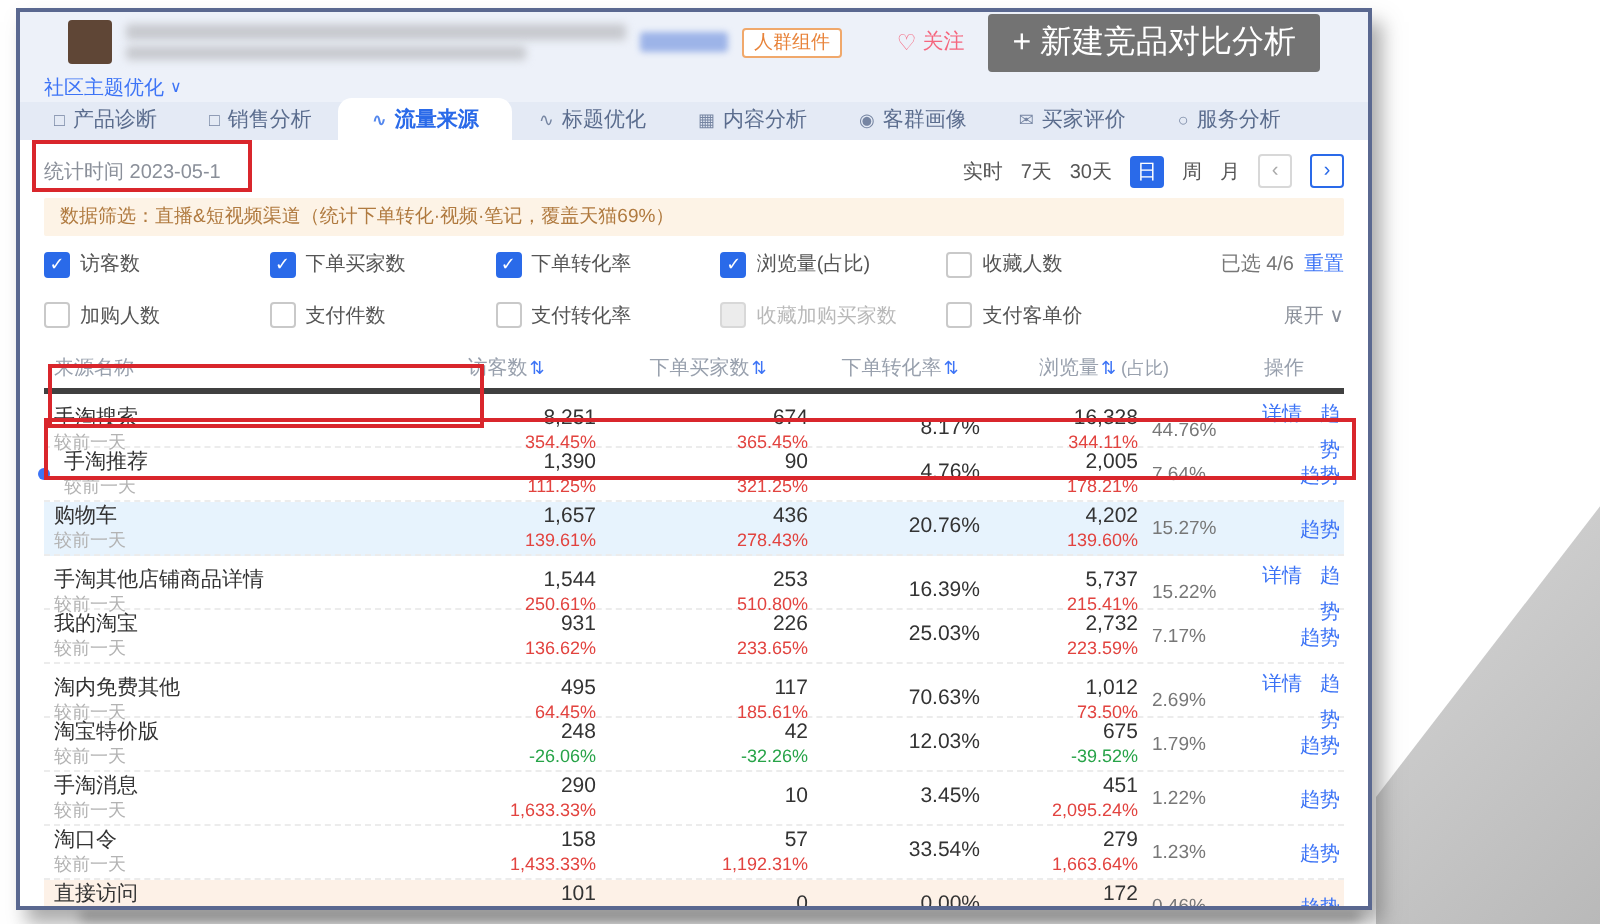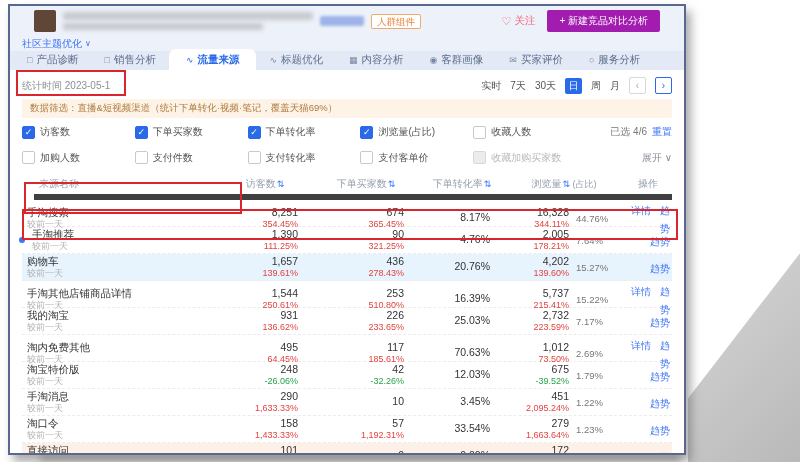--- a/index.html
+++ b/index.html
@@ -20,21 +20,21 @@
   .avatar{width:22px;height:22px;background:#5f4636;border-radius:2px;flex:0 0 auto;}
   .blurline{background:#c7c9ce;border-radius:2px;filter:blur(2px);}
   .bl1{width:250px;height:8px;margin-bottom:3px;}
   .bl2{width:200px;height:7px;}
   .bluechip{width:44px;height:10px;background:#9db4e8;border-radius:2px;filter:blur(1.5px);}
   .badge-orange{font-size:9.5px;color:#e8833a;border:1px solid #f0a86b;background:#fff;
                 border-radius:2px;padding:1px 5px;line-height:11px;}
   .top-right{margin-left:auto;display:flex;align-items:center;gap:12px;}
   .follow{font-size:10.5px;color:#f5667e;display:flex;align-items:center;gap:3px;cursor:pointer;}
   .heart{font-size:11px;color:#f5667e;}
-  .create-btn{background:#a21caf;color:#fff;border:none;font-size:10px;padding:4px 12px;
+  .create-btn{background:#737373;color:#fff;border:none;font-size:16px;padding:4px 12px;
               border-radius:2px;cursor:pointer;font-family:inherit;}
 
   
   .subnav{height:15px;background:#edf1f9;padding:0 12px;display:flex;align-items:center;gap:3px;}
   .subnav a{font-size:10px;color:#3d74f6;text-decoration:none;}
   .subnav .caret{font-size:8px;color:#3d74f6;}
 
   
   .tabbar{height:19px;background:#e4eaf5;display:flex;align-items:flex-end;padding:0 4px;}
   .tab{display:flex;align-items:center;gap:4px;padding:3px 13px 3px;font-size:10.5px;color:#5b6d8e;cursor:pointer;}
@@ -63,21 +63,21 @@
       font-size:9px;line-height:11px;text-align:center;color:#fff;}
   .cb.checked{background:#2a6ae9;border-color:#2a6ae9;}
   .mitem.disabled .cb{background:#ececec;border-color:#d8d8d8;}
   .mitem.disabled{color:#b9b9b9;}
   .mside{width:86px;display:flex;flex-direction:column;align-items:flex-end;gap:12px;font-size:10px;color:#777;}
   .mside .reset{color:#3d74f6;margin-left:5px;cursor:pointer;}
   .expand{color:#8a8f99;cursor:pointer;text-align:center;}
 
   
   .grid-cols{display:grid;grid-template-columns:186px 96px 106px 86px 118px 1fr;}
-  .thead{margin-top:8px;padding:4px 0 3px;color:#98a0ad;font-size:10px;border-bottom:6px solid #404040;align-items:center;margin-left:12px;}
+  .thead{margin-top:8px;padding:4px 0 3px;color:#98a0ad;font-size:10px;border-bottom:3px solid #404040;align-items:center;}
   .th{text-align:center;padding-right:6px;}
   .th:first-child{text-align:left;padding-left:5px;}
   .th:last-child{padding-right:2px;}
   .sort{color:#3d74f6;font-size:9px;margin-left:1px;cursor:pointer;}
   .share-h{color:#98a0ad;font-size:9px;}
   .tr{align-items:center;height:26px;border-bottom:1px dashed #ececec;}
   .tr.hl-blue{background:#e7f3fd;}
   .tr.hl-pink{background:#fdf1e7;}
   .td.name{padding-left:5px;position:relative;line-height:1;}
   .nm{font-size:10.5px;color:#333;margin-bottom:2px;}
@@ -213,27 +213,27 @@
               <span class="mlabel">加购人数</span>
             </label>
             <label class="mitem">
               <span class="cb"></span>
               <span class="mlabel">支付件数</span>
             </label>
             <label class="mitem">
               <span class="cb"></span>
               <span class="mlabel">支付转化率</span>
             </label>
-            <label class="mitem">
-              <span class="cb"></span>
-              <span class="mlabel">支付客单价</span>
-            </label>
             <label class="mitem disabled">
               <span class="cb"></span>
               <span class="mlabel">收藏加购买家数</span>
+            </label>
+            <label class="mitem">
+              <span class="cb"></span>
+              <span class="mlabel">支付客单价</span>
             </label>
           </div>
         <div class="mside">
           <div>
             <span>已选 4/6</span><span class="reset">重置</span>
           </div>
           <div class="expand">
             <span>展开</span>
             <span>∨</span>
           </div>

